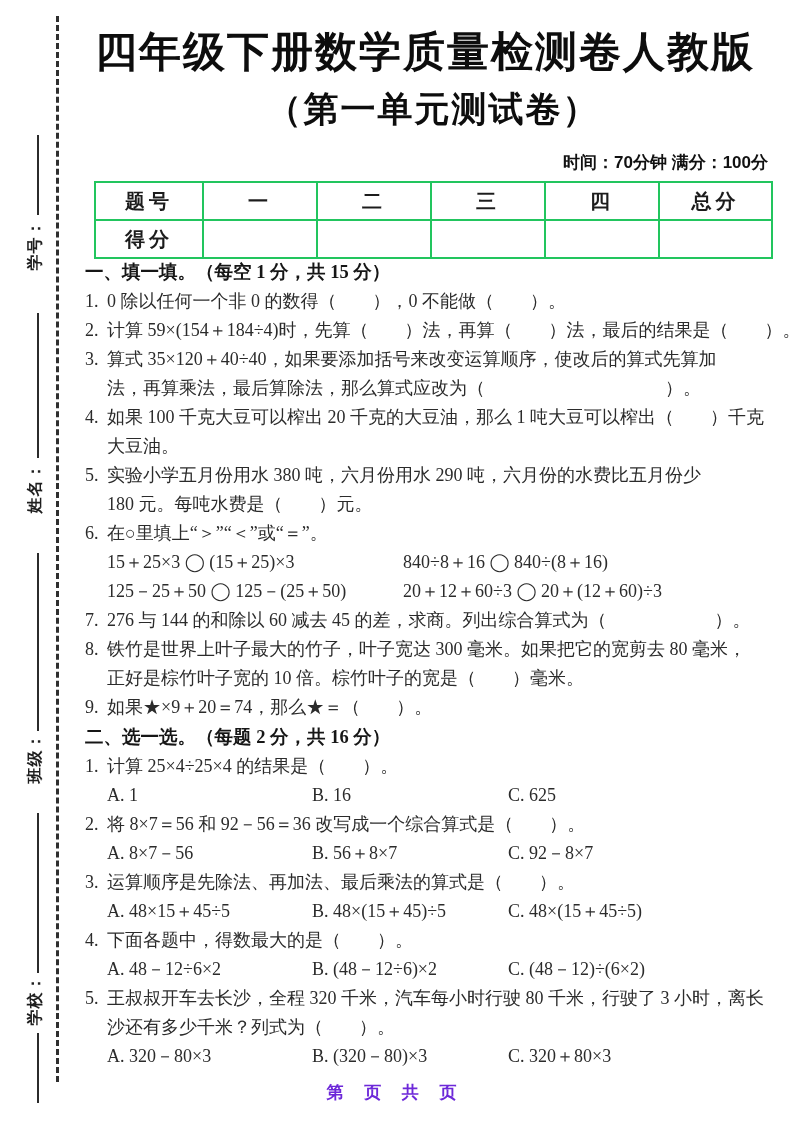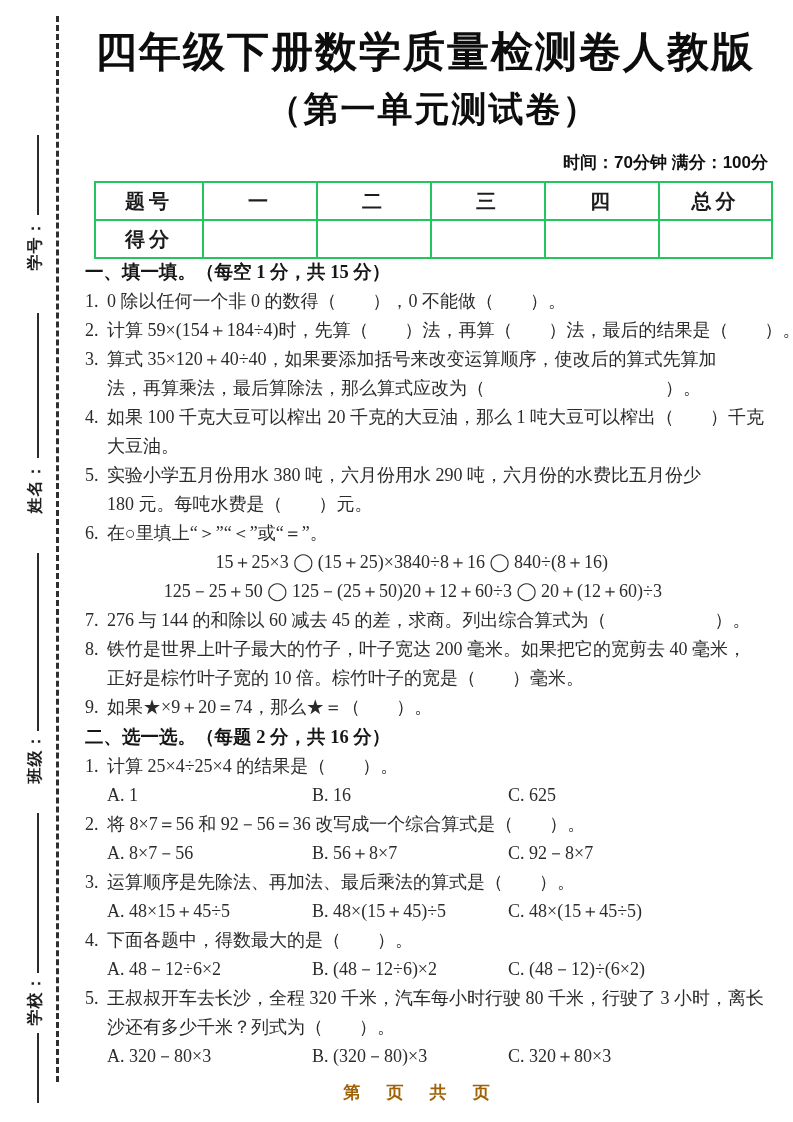--- a/index.html
+++ b/index.html
@@ -55,27 +55,27 @@
   .sec-heading .note{font-family:"Liberation Serif","DejaVu Serif",serif;font-weight:600;}
   .q{display:flex;}
   .qno{flex:0 0 22px;width:22px;}
   .qbody{flex:1;min-width:0;}
   .qline{white-space:nowrap;}
   .opts{display:flex;white-space:nowrap;}
   .opt-a{width:205px;flex:0 0 205px;}
   .opt-b{width:196px;flex:0 0 196px;}
   .opt-c{flex:1;}
   .cmp{display:flex;padding-left:22px;white-space:nowrap;}
-  .cmp-left{width:296px;flex:0 0 296px;text-align:right;}
+  .cmp-left{width:296px;flex:0 0 296px;}
   .cmp-right{flex:1;}
   
   .footer{
-    position:absolute;bottom:18px;left:99px;width:640px;text-align:center;
-    font-family:Liberation Mono, monospace;font-weight:600;
-    font-size:17px;letter-spacing:5px;word-spacing:6px;color:#a16207;
+    position:absolute;bottom:18px;left:74px;width:640px;text-align:center;
+    font-family:Liberation Sans, sans-serif;font-weight:600;
+    font-size:17px;letter-spacing:5px;word-spacing:6px;color:#6d28d9;
   }
 </style>
 </head>
 <body>
 
 <div class="page">
 
   <div class="dashed-rail"></div>
   <div class="solid-seg seg1"></div>
   <div class="solid-seg seg2"></div>
@@ -180,21 +180,21 @@
     <div class="q">
       <span class="qno">7.</span>
       <div class="qbody">
           <div class="qline">276 与 144 的和除以 60 减去 45 的差，求商。列出综合算式为（　　　　　　）。</div>
         </div>
     </div>
 
     <div class="q">
       <span class="qno">8.</span>
       <div class="qbody">
-        <div class="qline">铁竹是世界上叶子最大的竹子，叶子宽达 200 毫米。如果把它的宽剪去 40 毫米，</div>
+        <div class="qline">铁竹是世界上叶子最大的竹子，叶子宽达 300 毫米。如果把它的宽剪去 80 毫米，</div>
         <div class="qline">正好是棕竹叶子宽的 10 倍。棕竹叶子的宽是（　　）毫米。</div>
       </div>
     </div>
 
     <div class="q">
       <span class="qno">9.</span>
       <div class="qbody">
           <div class="qline">如果★×9＋20＝74，那么★＝（　　）。</div>
         </div>
     </div>

